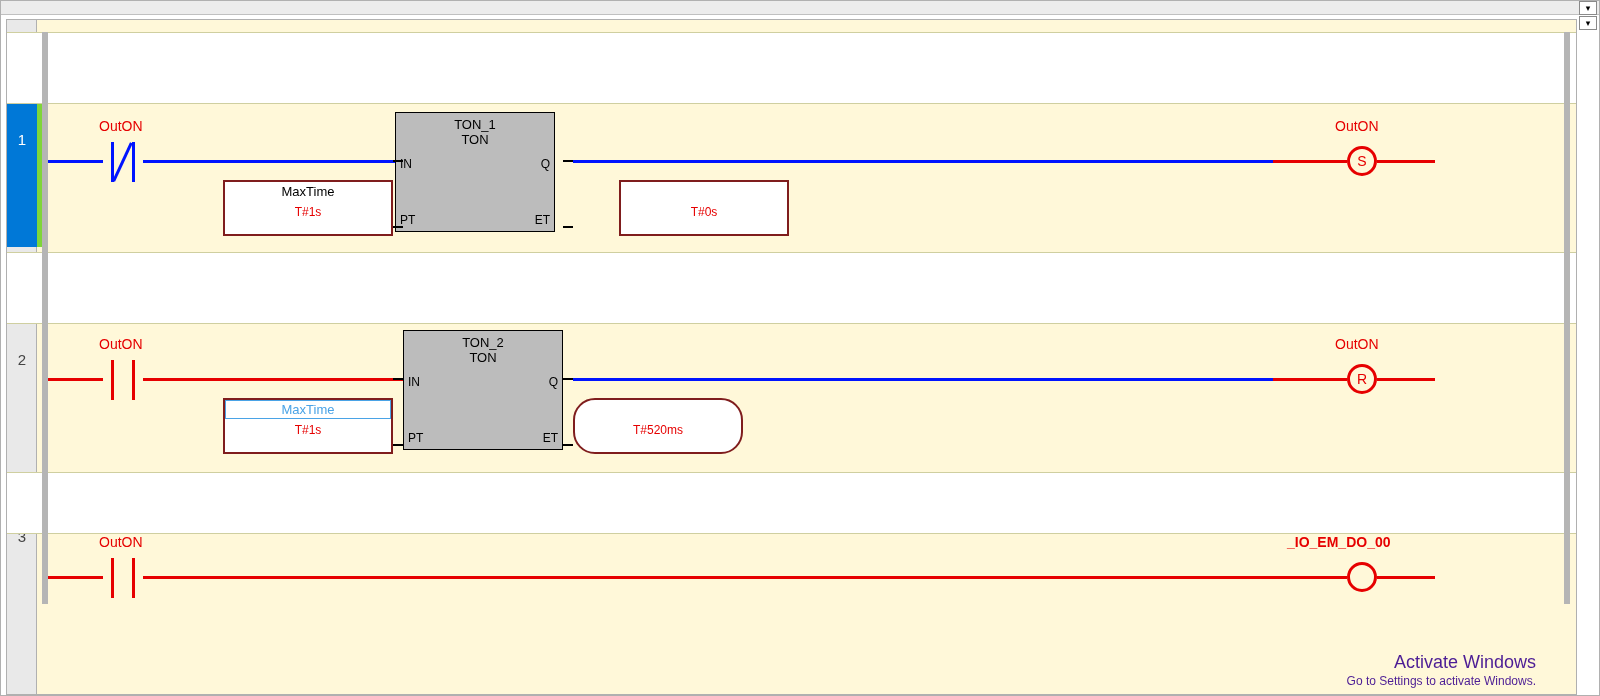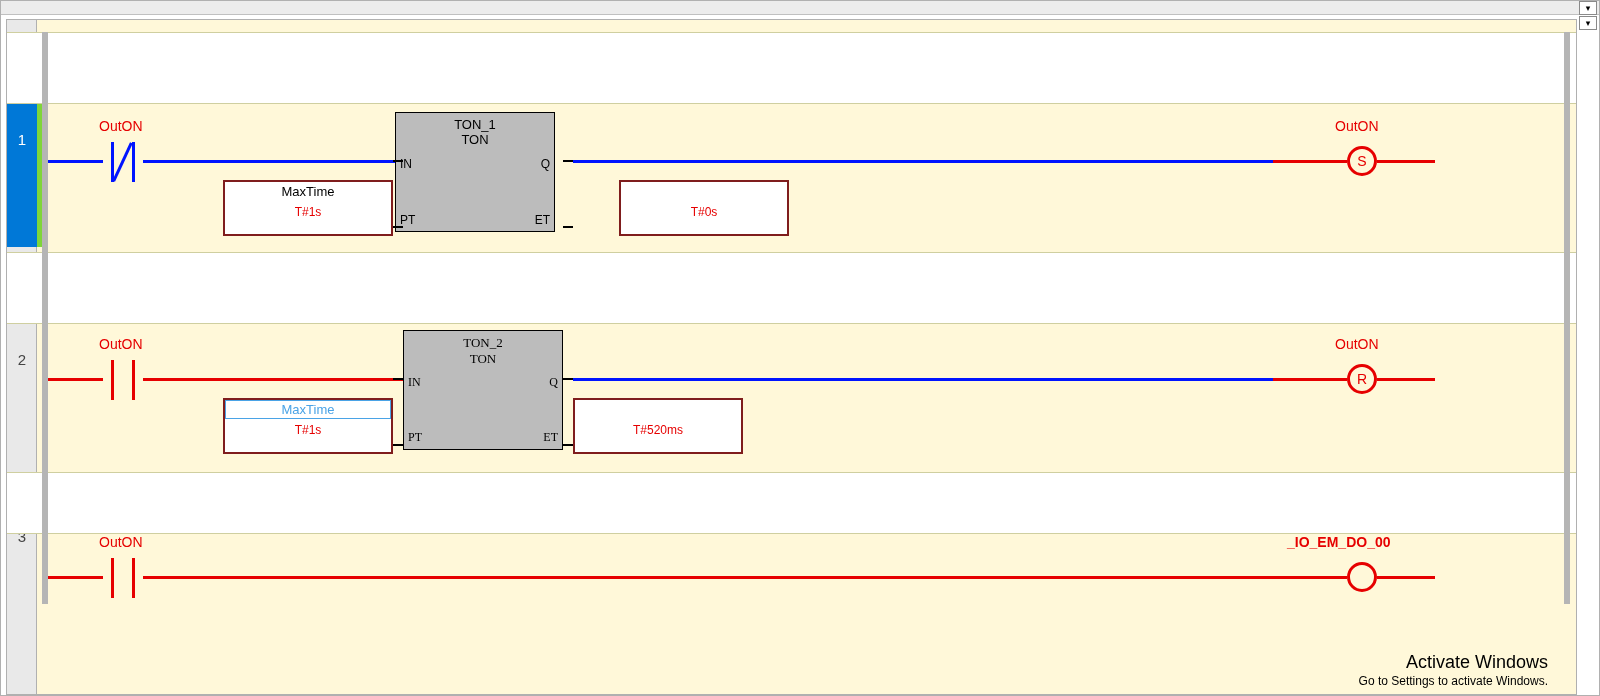--- a/index.html
+++ b/index.html
@@ -190,23 +190,23 @@
     border:1px solid #8a8a8a;
     background:#fff;
     display:flex; align-items:center; justify-content:center;
     font-size:9px;
   }
   .splitbtn.bottom { top:15px; }
 
   
   .watermark {
     position:absolute;
-    right: 28px;
+    right: 40px;
     bottom: 6px;
-    color:#000000;
+    color:#4c1d95;
     font-size:18px;
     text-align:right;
     line-height:1.2;
   }
   .watermark small{ font-size:12px; display:block;}
 </style>
 </head>
 <body>
 
 <div class="page">
@@ -266,40 +266,40 @@
     <div class="wire red" style="left:1266px;top:140px;width:74px;"></div>
     <div class="coil" style="left:1340px;top:126px;">S</div>
     <div class="abs lab-red" style="left:1328px;top:98px;">OutON</div>
     <div class="wire red" style="left:1370px;top:140px;width:58px;"></div>
 
     <div class="wire red" style="left:41px;top:358px;width:55px;"></div>
     <div class="contact" style="left:96px;top:340px;"></div>
     <div class="abs lab-red" style="left:92px;top:316px;">OutON</div>
     <div class="wire red" style="left:136px;top:358px;width:260px;"></div>
 
-    <div class="fblock" style="left:396px;top:310px;font-family:Liberation Serif, serif;">
+    <div class="fblock" style="left:396px;top:310px;">
       <div>TON_2</div>
       <div>TON</div>
       <div class="pinlab" style="left:4px;top:44px;">IN</div>
       <div class="pinlab" style="right:4px;top:44px;">Q</div>
       <div class="pinlab" style="left:4px;bottom:4px;">PT</div>
       <div class="pinlab" style="right:4px;bottom:4px;">ET</div>
     </div>
     <div class="tick" style="left:386px;top:358px;"></div>
     <div class="tick" style="left:556px;top:358px;"></div>
     <div class="tick" style="left:386px;top:424px;"></div>
     <div class="tick" style="left:556px;top:424px;"></div>
 
     <div class="pbox" style="left:216px;top:378px;">
       <div class="toplabel-box" style="border:1px solid #4aa3e6;color:#4aa3e6;text-align:center;padding:1px 0;margin:0;">
         <span>MaxTime</span>
       </div>
       <span class="val" style="margin-top:4px;">T#1s</span>
     </div>
-    <div class="pbox" style="left:566px;top:378px;">
+    <div class="pbox" style="left:566px;top:378px;border-radius:22px;">
       <span class="toplabel">&nbsp;</span>
       <span class="val">T#520ms</span>
     </div>
 
     <div class="wire blue" style="left:566px;top:358px;width:700px;"></div>
     <div class="wire red" style="left:1266px;top:358px;width:74px;"></div>
     <div class="coil" style="left:1340px;top:344px;">R</div>
     <div class="abs lab-red" style="left:1328px;top:316px;">OutON</div>
     <div class="wire red" style="left:1370px;top:358px;width:58px;"></div>
 

